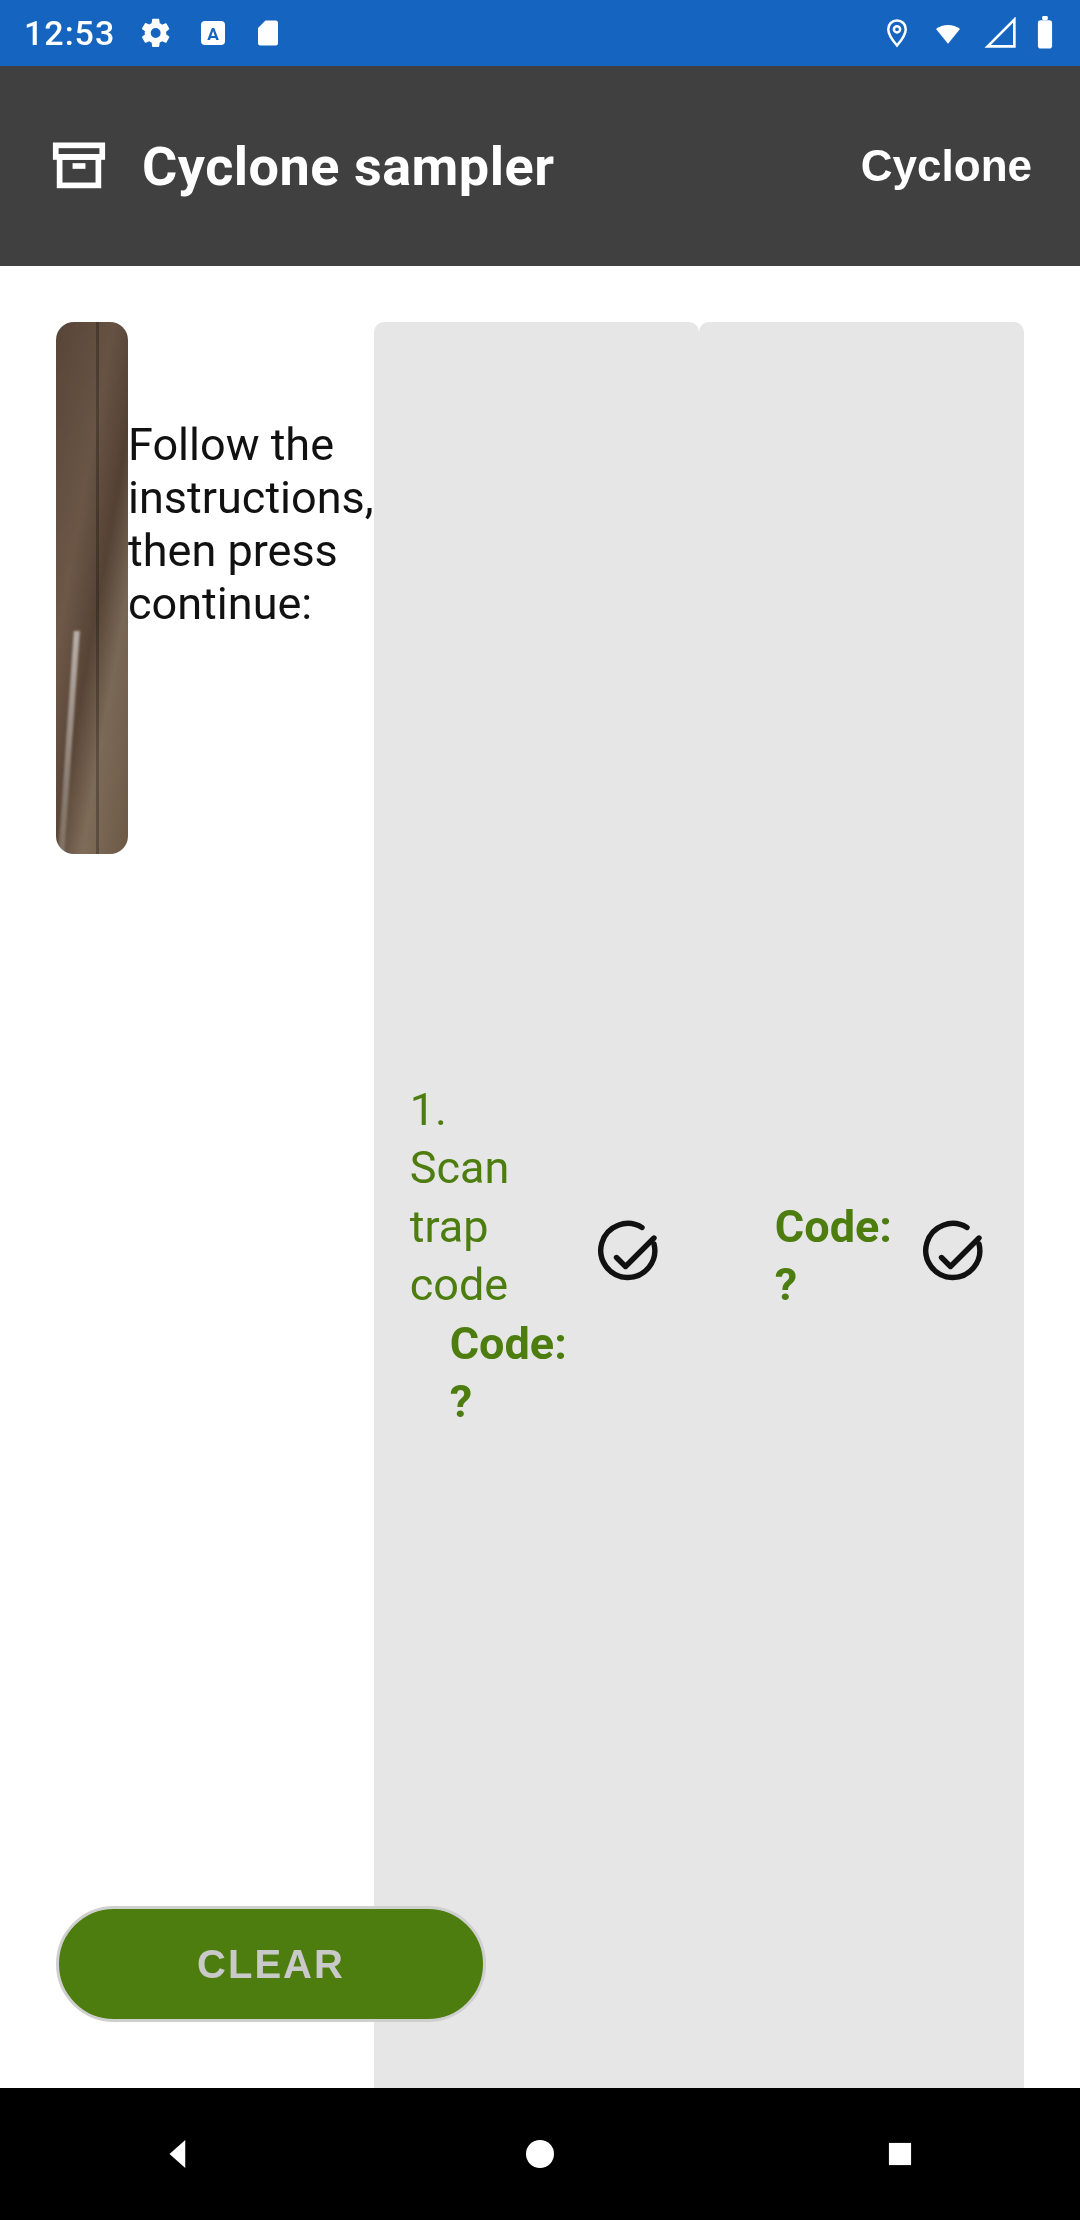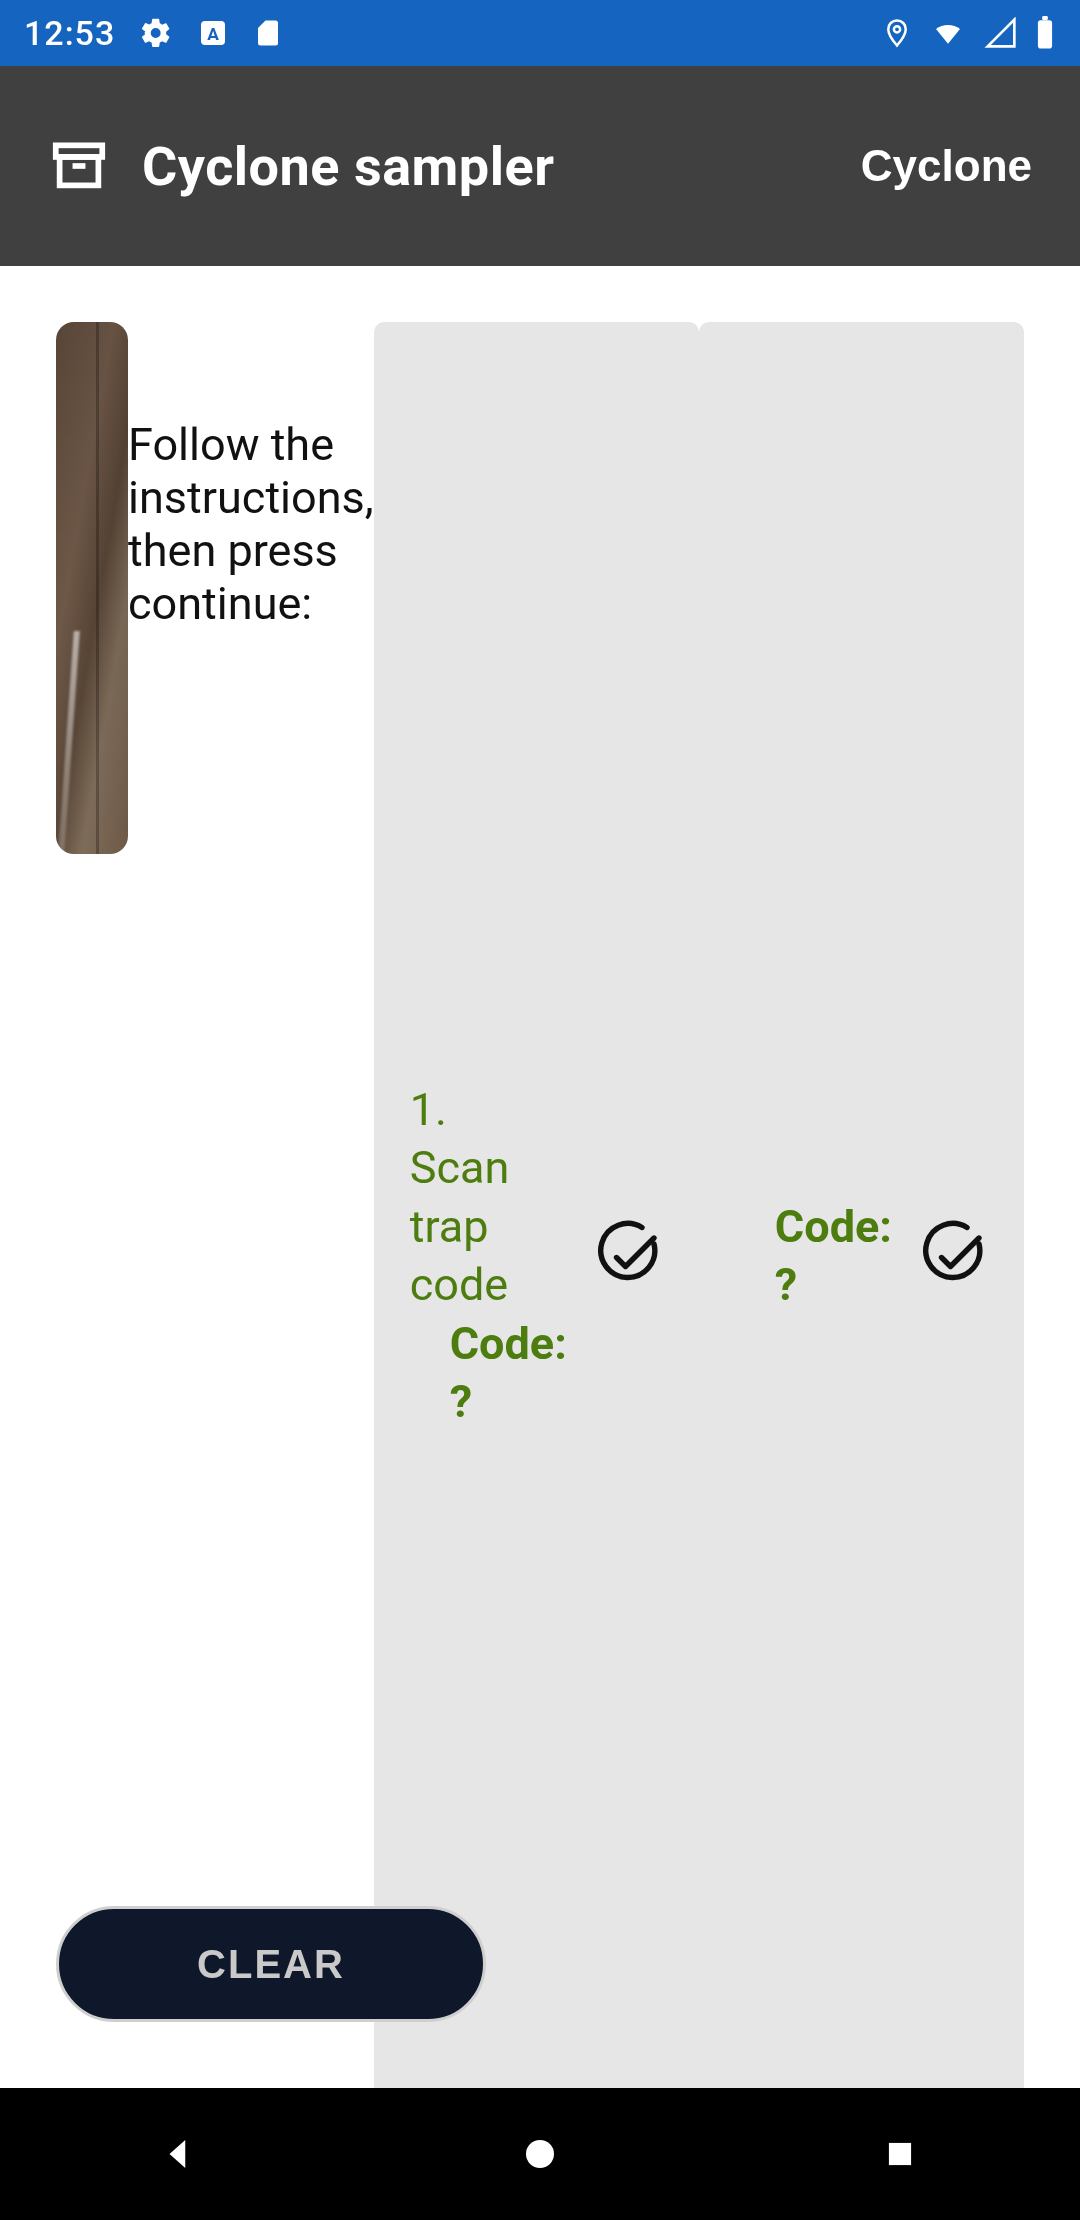--- a/index.html
+++ b/index.html
@@ -41,21 +41,21 @@
 
   .step { background: #e6e6e6; border-radius: 10px; padding: 30px 36px; margin-bottom: 28px; display: flex; align-items: center; justify-content: space-between; gap: 24px; }
   .step-text { font-size: 45px; color: #4d7c0f; line-height: 1.3; }
   .step-num { display: inline-block; min-width: 48px; }
   .step-code { font-weight: 700; margin-left: 40px; }
   .check-ico { flex: 0 0 auto; }
 
   
   .bottom-row { position: absolute; left: 0; right: 0; bottom: 198px; display: flex; justify-content: space-between; padding: 0 56px; }
   .btn { height: 116px; border-radius: 58px; font-size: 40px; font-weight: 700; letter-spacing: 2px; display: flex; align-items: center; justify-content: center; }
-  .btn-clear { width: 430px; background: #0f172a; border: 3px solid #cfcfcf; color: #c9c9c9; }
+  .btn-clear { width: 430px; background: #4d7c0f; border: 3px solid #cfcfcf; color: #c9c9c9; }
   .btn-continue { width: 430px; background: #c4c4c4; color: #ffffff; border: none; }
 
   
   .nav-bar { position: absolute; left: 0; right: 0; bottom: 0; height: 132px; background: #000; display: flex; align-items: center; justify-content: space-around; }
   .nav-btn { width: 220px; height: 100%; display: flex; align-items: center; justify-content: center; }
 </style>
 </head>
 <body>
 
 <div class="screen">

